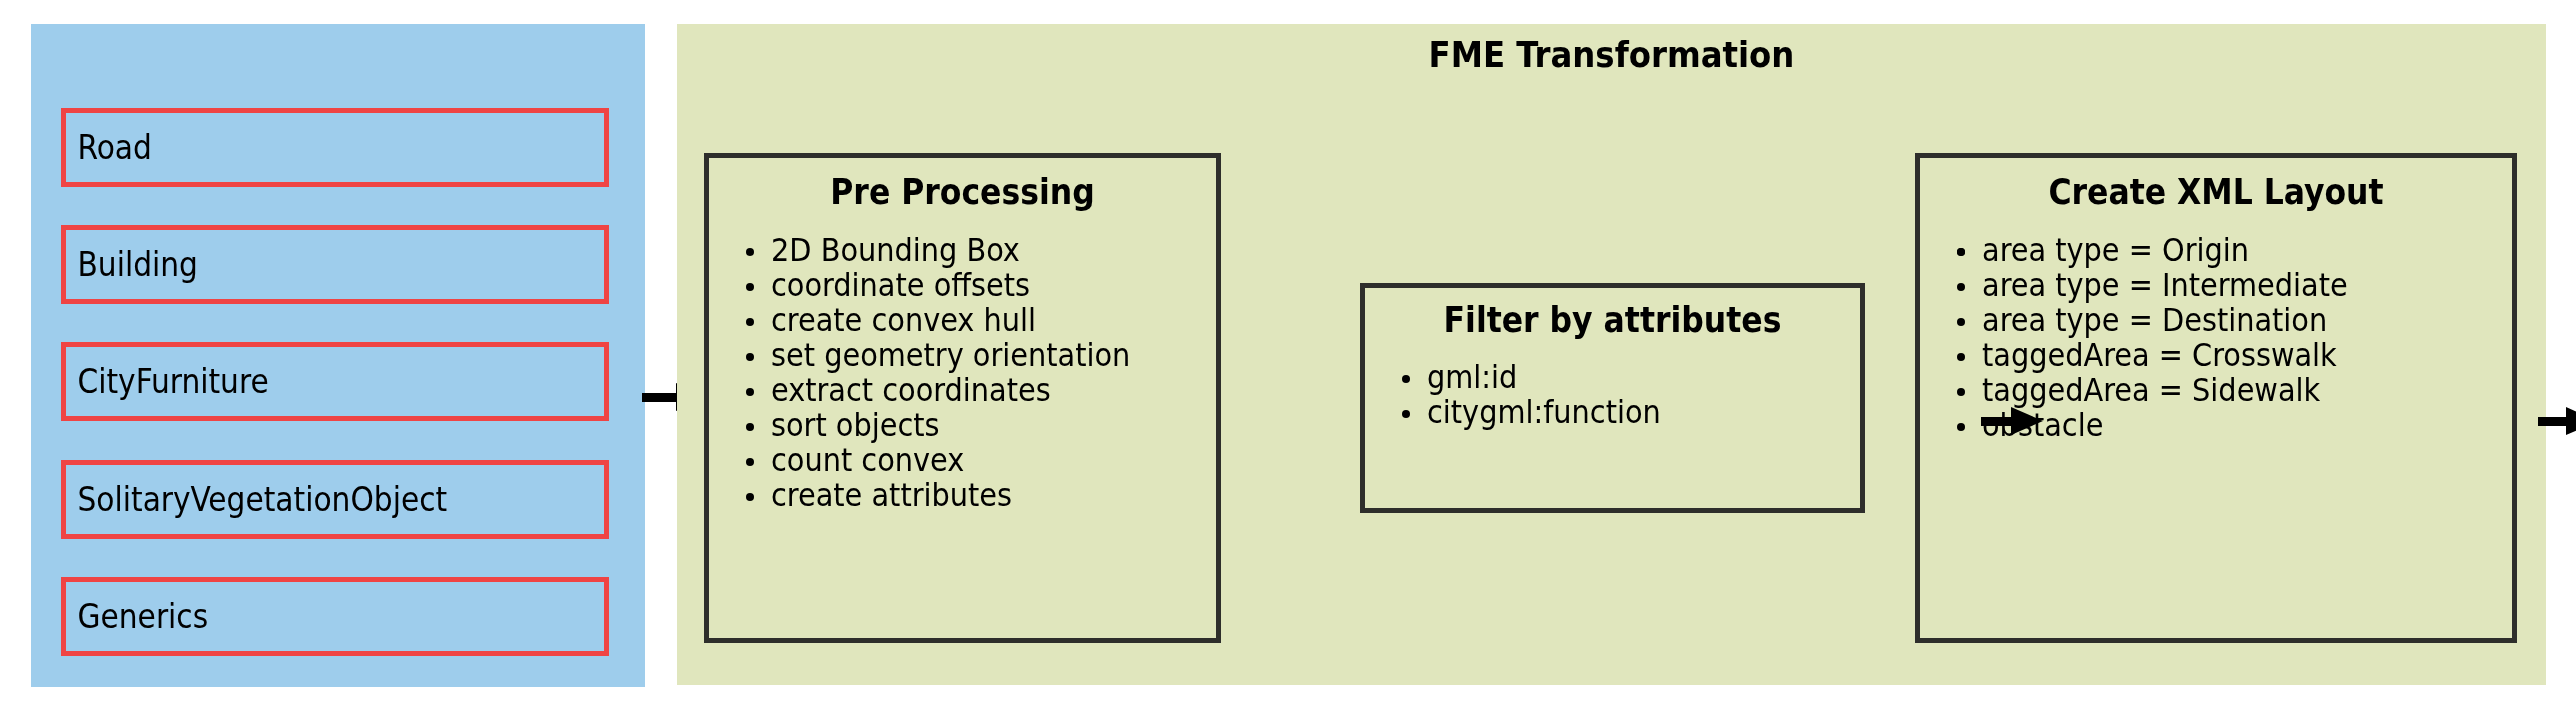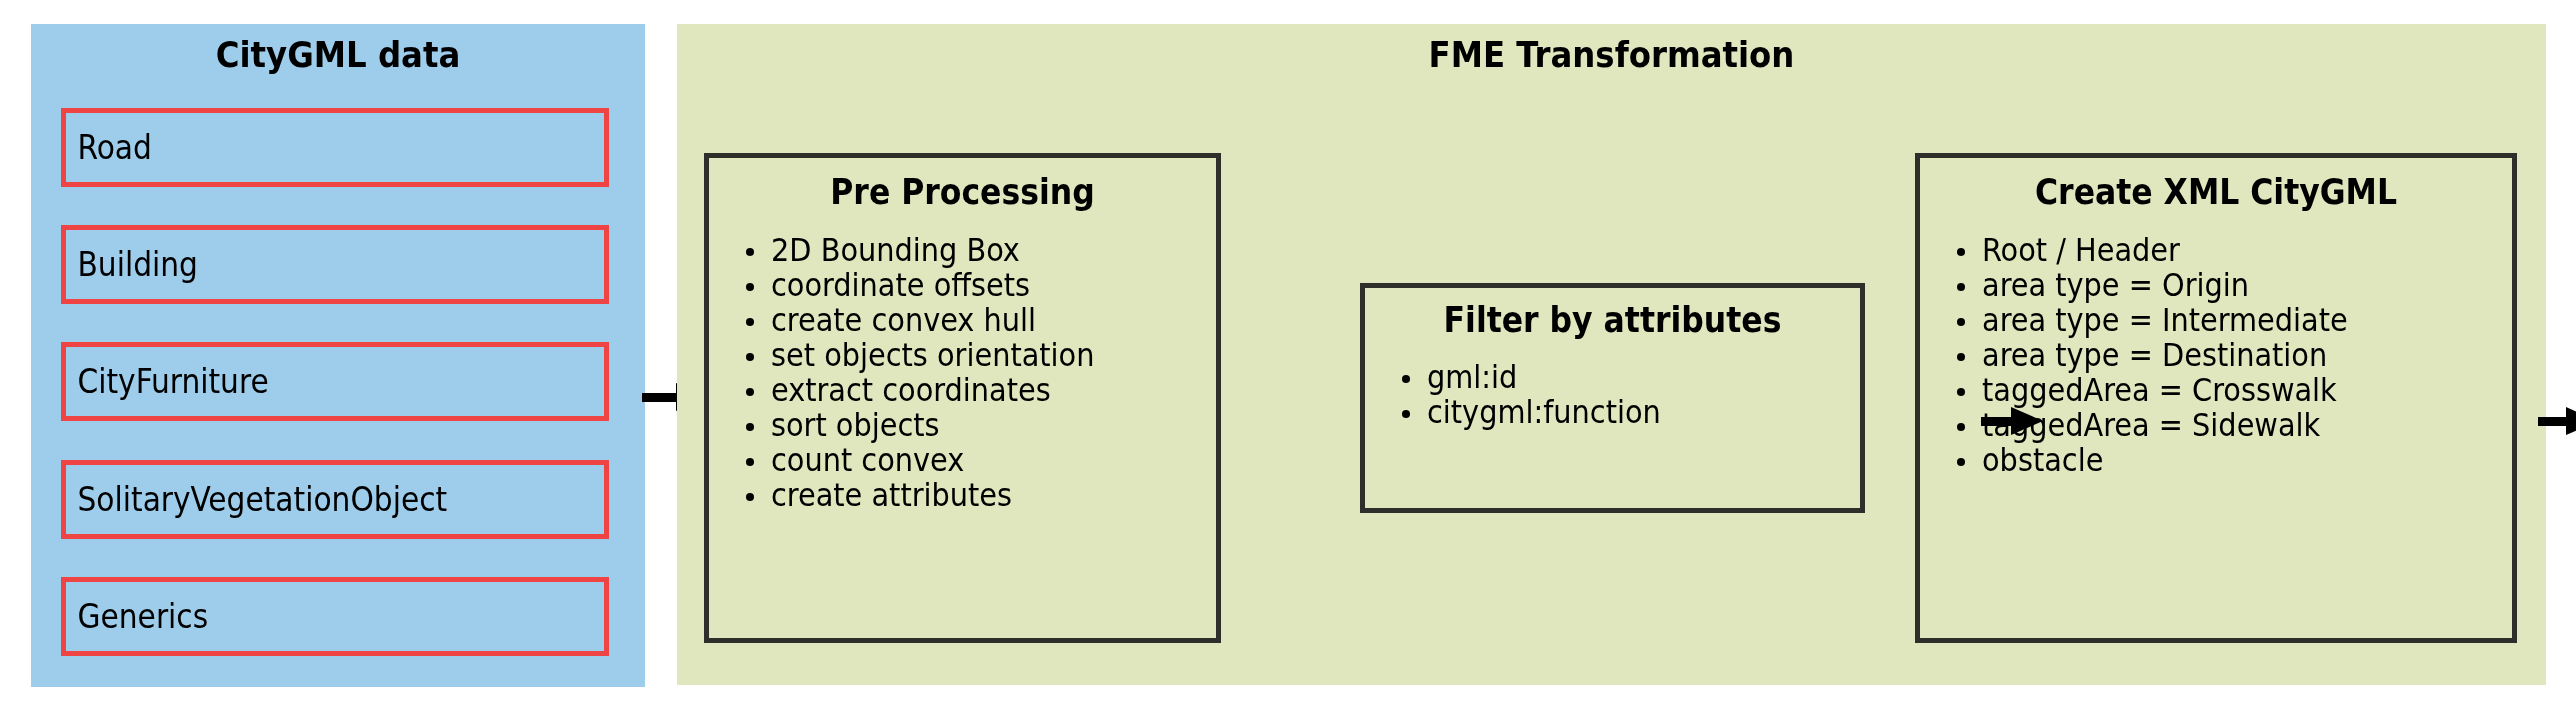--- a/index.html
+++ b/index.html
@@ -171,21 +171,20 @@
   #arrow-pre-to-filter .shaft { width: 33px; }
   #arrow-filter-to-xml { left: 1861px; top: 383px; width: 60px; }
   #arrow-filter-to-xml .shaft { width: 32px; }
 </style>
 </head>
 <body>
 
 <div id="canvas">
 
   <div class="panel" id="source-panel">
-    <div class="panel-title">CityGML data</div>
 
     <div class="item-box" style="top:84px">
       <span class="item-label">Road</span>
     </div>
 
     <div class="item-box" style="top:201px">
       <span class="item-label">Building</span>
     </div>
 
     <div class="item-box" style="top:318px">
@@ -208,21 +207,21 @@
 
   <div class="panel" id="transform-panel">
     <div class="panel-title">FME Transformation</div>
 
     <div class="stage" id="stage-pre">
       <div class="stage-title">Pre Processing</div>
       <ul class="bullet-list">
         <li><span class="dot"></span><span>2D Bounding Box</span></li>
         <li><span class="dot"></span><span>coordinate offsets</span></li>
         <li><span class="dot"></span><span>create convex hull</span></li>
-        <li><span class="dot"></span><span>set objects orientation</span></li>
+        <li><span class="dot"></span><span>set geometry orientation</span></li>
         <li><span class="dot"></span><span>extract coordinates</span></li>
         <li><span class="dot"></span><span>sort objects</span></li>
         <li><span class="dot"></span><span>count convex</span></li>
         <li><span class="dot"></span><span>create attributes</span></li>
       </ul>
     </div>
 
     <div class="arrow" id="arrow-pre-to-filter">
       <div class="shaft"></div>
       <div class="head"></div>
@@ -235,23 +234,23 @@
         <li><span class="dot"></span><span>citygml:function</span></li>
       </ul>
     </div>
 
     <div class="arrow" id="arrow-filter-to-xml">
       <div class="shaft"></div>
       <div class="head"></div>
     </div>
 
     <div class="stage" id="stage-xml">
-      <div class="stage-title">Create XML CityGML</div>
+      <div class="stage-title">Create XML Layout</div>
       <ul class="bullet-list">
-        <li><span class="dot"></span><span>Root / Header</span></li>
+        <li><span class="dot"></span></li>
         <li><span class="dot"></span><span>area type = Origin</span></li>
         <li><span class="dot"></span><span>area type = Intermediate</span></li>
         <li><span class="dot"></span><span>area type = Destination</span></li>
         <li><span class="dot"></span><span>taggedArea = Crosswalk</span></li>
         <li><span class="dot"></span><span>taggedArea = Sidewalk</span></li>
         <li><span class="dot"></span><span>obstacle</span></li>
       </ul>
     </div>
 
   </div>

